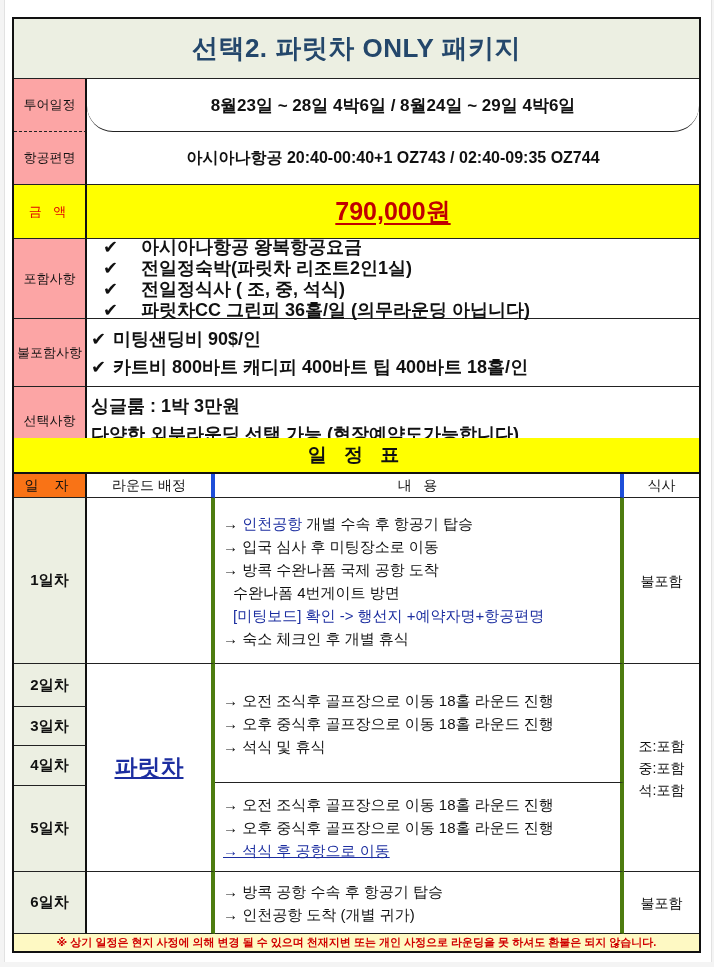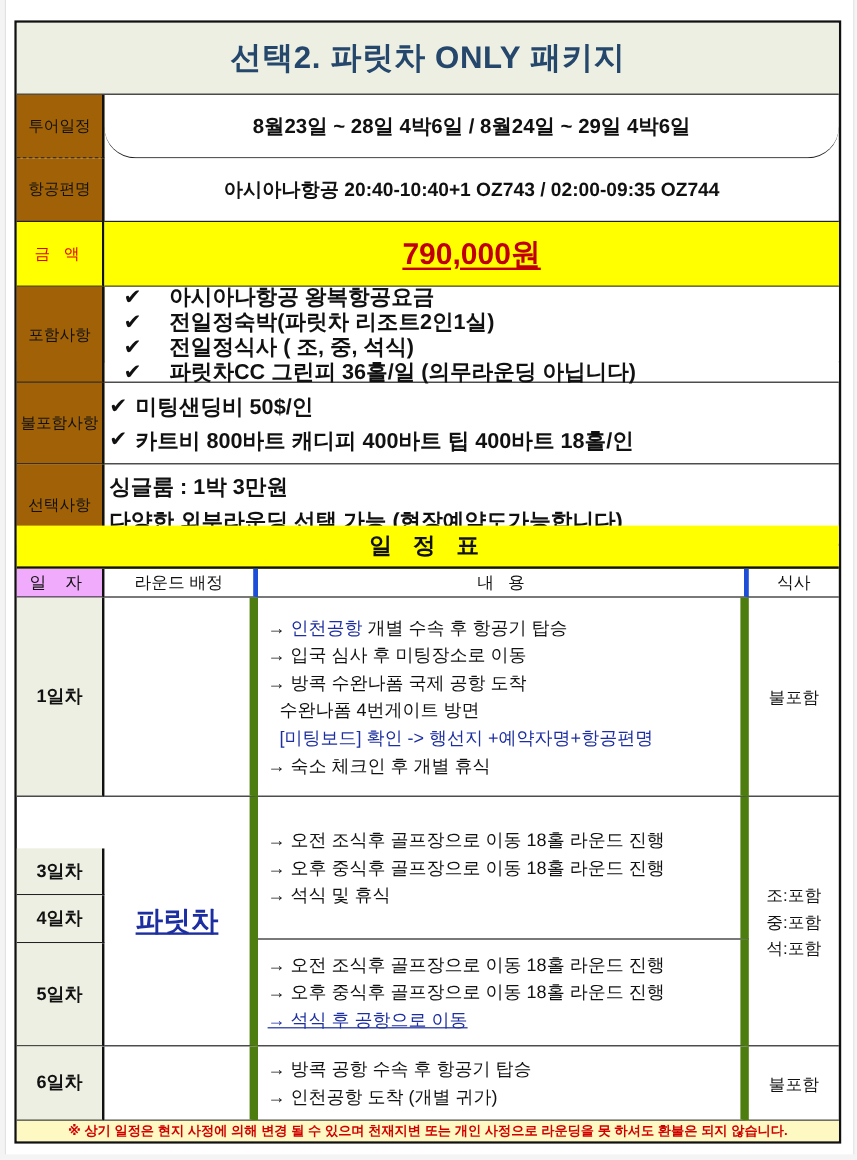--- a/index.html
+++ b/index.html
@@ -5,34 +5,34 @@
   html, body { margin:0; padding:0; }
   body {
     width:714px; height:967px; background:#f4f4f4; position:relative; overflow:hidden;
     font-family: "Liberation Sans", "DejaVu Sans", sans-serif; color:#111;
   }
   .page { position:absolute; left:4px; top:0; width:706px; height:962px; background:#fff; border-left:1px solid #e2e2e2; border-right:1px solid #e2e2e2; }
   .sheet { position:absolute; left:12px; top:17px; width:689px; height:936px; border:2px solid #111; box-sizing:border-box; background:#fff; }
   .abs { position:absolute; box-sizing:border-box; }
   .title { left:0; top:0; width:685px; height:60px; background:#ecefe2; border-bottom:1px solid #222;
     display:flex; align-items:center; justify-content:center; font-size:26px; font-weight:bold; color:#24476b; letter-spacing:0.5px; }
-  .lab { background:#a16207; border-right:2px solid #111; border-bottom:1px solid #222; display:flex; align-items:center; justify-content:center; font-size:13px; color:#111; }
+  .lab { background:#fca5a5; border-right:2px solid #111; border-bottom:1px solid #222; display:flex; align-items:center; justify-content:center; font-size:13px; color:#111; }
   .val { border-bottom:1px solid #222; display:flex; align-items:center; justify-content:center; font-size:17px; font-weight:bold; }
   .dashed { border-bottom:1px dashed #222 !important; }
   .yellow { background:#ffff00; }
   .price-lab { color:#e00000; font-size:13px; letter-spacing:4px; }
   .price { color:#c00000; font-size:25px; font-weight:bold; text-decoration:underline; text-underline-offset:3px; }
   .list { flex-direction:column; align-items:flex-start; justify-content:center; padding-left:10px; font-size:18px; font-weight:bold; }
   .chk { display:inline-block; width:38px; font-size:18px; }
   .chk2 { display:inline-block; width:22px; font-size:18px; }
   .sched-title { left:0; width:685px; background:#ffff00; border-bottom:2px solid #111; display:flex; align-items:center; justify-content:center; font-size:19px; font-weight:bold; letter-spacing:6px; }
   .hd { border-bottom:1px solid #222; display:flex; align-items:center; justify-content:center; font-size:14px; }
   .vr { border-right:4px solid #1d4ed8; }
   .day { background:#ecefe2; border-right:2px solid #111; border-bottom:1px solid #222; display:flex; align-items:center; justify-content:center; font-size:15px; font-weight:bold; }
-  .cell { border-right:7px solid #4d7c0f; border-bottom:1px solid #222; }
+  .cell { border-right:4px solid #4d7c0f; border-bottom:1px solid #222; }
   .content { padding-left:8px; display:flex; flex-direction:column; justify-content:center; font-size:15px; }
   .content .ln { height:23px; line-height:23px; white-space:nowrap; }
   .blue { color:#1c2ea0; }
   .ul { text-decoration:underline; color:#1c2ea0; }
   .meal { display:flex; align-items:center; justify-content:center; font-size:14px; text-align:center; flex-direction:column; line-height:22px; }
   .round { display:flex; align-items:center; justify-content:center; font-size:23px; font-weight:bold; color:#1c2ea0;text-decoration:underline; }
   .footer { left:0; width:685px; background:#fef9c3; display:flex; align-items:center; justify-content:center; font-size:11px; color:#d00000; font-weight:bold; white-space:nowrap; }
 </style>
 </head>
 <body>
@@ -40,21 +40,21 @@
 <div class="page"></div>
 
 <div class="sheet">
 
   <div class="abs title">선택2. 파릿차 ONLY 패키지</div>
 
   <div class="abs lab dashed" style="left:0;top:60px;width:73px;height:53px;">투어일정</div>
   <div class="abs val" style="left:73px;top:60px;width:612px;height:53px;border-radius:26px;">8월23일 ~ 28일 4박6일 / 8월24일 ~ 29일 4박6일</div>
 
   <div class="abs lab" style="left:0;top:113px;width:73px;height:53px;">항공편명</div>
-  <div class="abs val" style="left:73px;top:113px;width:612px;height:53px;font-weight:bold;font-size:16px;">아시아나항공  20:40-10:40+1 OZ743 / 02:00-09:35 OZ744</div>
+  <div class="abs val" style="left:73px;top:113px;width:612px;height:53px;font-weight:bold;font-size:16px;">아시아나항공  20:40-00:40+1 OZ743 / 02:40-09:35 OZ744</div>
 
   <div class="abs lab yellow" style="left:0;top:166px;width:73px;height:54px;">
     <span class="price-lab">금 액</span>
   </div>
   <div class="abs val yellow" style="left:73px;top:166px;width:612px;height:54px;">
     <span class="price">790,000원</span>
   </div>
 
   <div class="abs lab" style="left:0;top:220px;width:73px;height:63px;">포함사항</div>
   <div class="abs val list" style="left:73px;top:220px;width:612px;height:63px;padding-top:0;">
@@ -76,53 +76,54 @@
         <span class="chk">✔</span>
         <span>파릿차CC 그린피 36홀/일 (의무라운딩 아닙니다)</span>
       </div>
   </div>
   <div class="abs lab" style="left:0;top:220px;width:73px;height:80px;">포함사항</div>
 
   <div class="abs lab" style="left:0;top:283px;width:73px;height:68px;top:300px;">불포함사항</div>
   <div class="abs" style="left:73px;top:300px;width:612px;height:68px;border-bottom:1px solid #222;display:flex;flex-direction:column;justify-content:center;padding-left:4px;font-size:18px;font-weight:bold;">
     <div style="display:flex;align-items:center;height:28px;">
         <span class="chk2">✔</span>
-        <span>미팅샌딩비 50$/인</span>
+        <span>미팅샌딩비 90$/인</span>
       </div>
     <div style="display:flex;align-items:center;height:28px;">
         <span class="chk2">✔</span>
         <span>카트비 800바트 캐디피 400바트 팁 400바트 18홀/인</span>
       </div>
   </div>
 
   <div class="abs lab" style="left:0;top:368px;width:73px;height:68px;">선택사항</div>
   <div class="abs" style="left:73px;top:368px;width:612px;height:68px;border-bottom:2px solid #111;display:flex;flex-direction:column;justify-content:center;padding-left:4px;font-size:18px;font-weight:bold;">
     <div style="height:28px;line-height:28px;">싱글룸 : 1박 3만원</div>
     <div style="height:28px;line-height:28px;">다양한 외부라운딩 선택 가능 (현장예약도가능합니다)</div>
   </div>
 
   <div class="abs sched-title" style="top:419px;height:36px;">일 정 표</div>
 
-  <div class="abs hd" style="left:0;top:455px;width:73px;height:24px;background:#f0abfc;border-right:2px solid #111;letter-spacing:6px;">일 자</div>
+  <div class="abs hd" style="left:0;top:455px;width:73px;height:24px;background:#f97316;border-right:2px solid #111;letter-spacing:6px;">일 자</div>
   <div class="abs hd vr" style="left:73px;top:455px;width:128px;height:24px;">라운드 배정</div>
   <div class="abs hd vr" style="left:201px;top:455px;width:409px;height:24px;white-space:pre;">내   용</div>
   <div class="abs hd" style="left:610px;top:455px;width:75px;height:24px;">식사</div>
 
   <div class="abs day" style="left:0;top:479px;width:73px;height:166px;">1일차</div>
   <div class="abs cell" style="left:73px;top:479px;width:128px;height:166px;"></div>
   <div class="abs cell content" style="left:201px;top:479px;width:409px;height:166px;">
     <div class="ln"><span>→ </span><span class="blue">인천공항</span><span> 개별 수속 후 항공기 탑승</span></div>
     <div class="ln"><span>→ </span><span>입국 심사 후 미팅장소로 이동</span></div>
     <div class="ln"><span>→ </span><span>방콕 수완나폼 국제 공항 도착</span></div>
     <div class="ln" style="padding-left:10px;">수완나폼 4번게이트 방면</div>
     <div class="ln blue" style="padding-left:10px;">[미팅보드] 확인 -&gt; 행선지 +예약자명+항공편명</div>
     <div class="ln"><span>→ </span><span>숙소 체크인 후 개별 휴식</span></div>
   </div>
   <div class="abs meal" style="left:610px;top:479px;width:75px;height:166px;border-bottom:1px solid #222;">불포함</div>
 
+  <div class="abs day" style="left:0;top:645px;width:73px;height:43px;">2일차</div>
   <div class="abs day" style="left:0;top:688px;width:73px;height:39px;">3일차</div>
   <div class="abs day" style="left:0;top:727px;width:73px;height:40px;">4일차</div>
   <div class="abs day" style="left:0;top:767px;width:73px;height:86px;">5일차</div>
 
   <div class="abs cell round" style="left:73px;top:645px;width:128px;height:208px;">파릿차</div>
 
   <div class="abs cell content" style="left:201px;top:645px;width:409px;height:119px;">
     <div class="ln">→ 오전 조식후 골프장으로 이동 18홀 라운드 진행</div>
     <div class="ln">→ 오후 중식후 골프장으로 이동 18홀 라운드 진행</div>
     <div class="ln">→ 석식 및 휴식</div>

